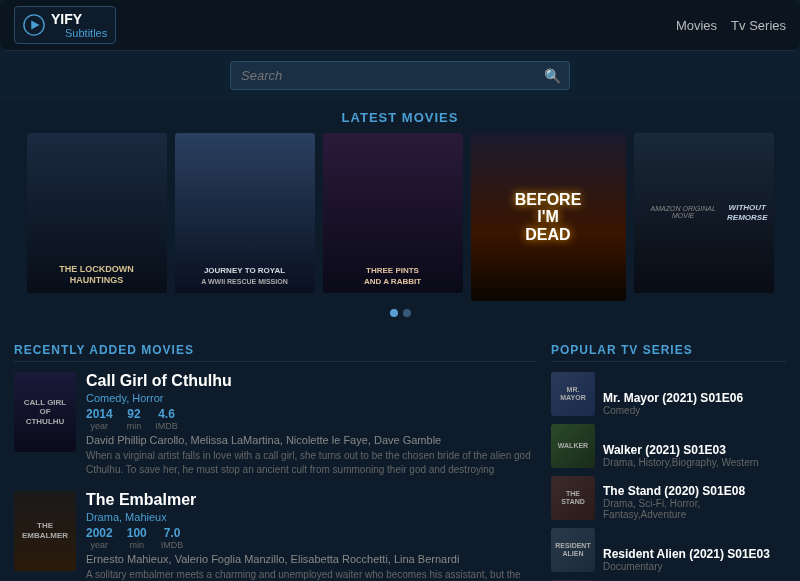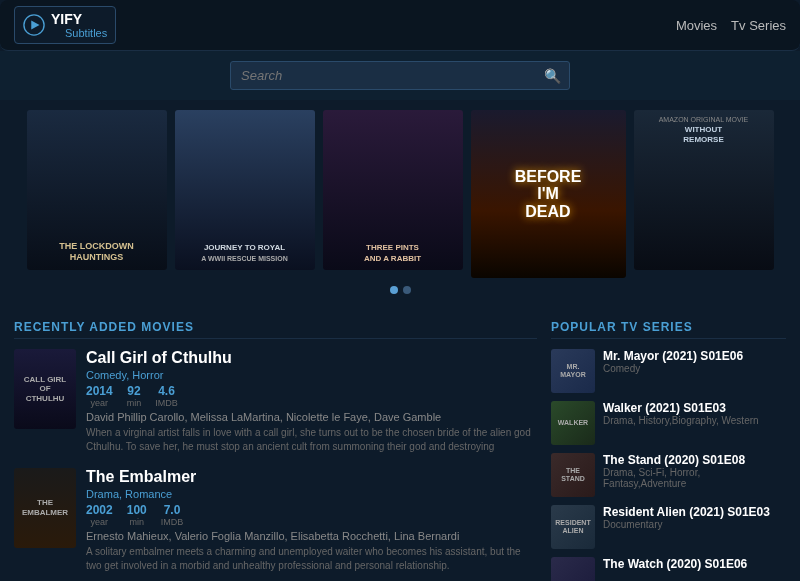--- a/index.html
+++ b/index.html
@@ -240,21 +240,21 @@
       width: 235px;
       flex-shrink: 0;
     }
 
     
     .tv-section { margin-bottom: 14px; }
     .tv-row {
       display: flex;
       gap: 8px;
       margin-bottom: 8px;
-      align-items: flex-start;
+      align-items: flex-end;
     }
     .tv-thumb {
       width: 44px;
       height: 44px;
       border-radius: 3px;
       flex-shrink: 0;
       background: #1a2e44;
       display: flex;
       align-items: center;
       justify-content: center;
@@ -353,24 +353,25 @@
       color: #e0c0a0;
       font-size: 8px;
       font-weight: bold;
       text-align: center;
       text-transform: uppercase;
       line-height: 1.3;
     }
     .remorse-visual {
       background: linear-gradient(180deg, #1a2838 0%, #080c14 100%);
       display: flex;
-      flex-direction: column;
+      flex-direction: row;
       align-items: center;
       padding: 6px;
       height: 100%;
+      font-style: italic;
     }
     .remorse-label {
       color: #c0d0e0;
       font-size: 8px;
       font-weight: bold;
       text-align: center;
       text-transform: uppercase;
       line-height: 1.3;
     }
   </style>
@@ -395,20 +396,21 @@
 </div>
 
 <div class="search-bar-container">
   <div class="search-wrapper">
     <input class="search-input" type="text" placeholder="Search" style="">
     <span class="search-icon">🔍</span>
   </div>
 </div>
 
 <div class="latest-section">
+  <div class="latest-title">LATEST MOVIES</div>
   <div class="movie-posters">
 
     <div class="poster-item">
       <div class="lockdown-visual">
         <div class="lockdown-label">THE LOCKDOWN<br>HAUNTINGS</div>
       </div>
     </div>
 
     <div class="poster-item">
       <div class="journey-visual">
@@ -472,21 +474,21 @@
         <div class="movie-desc">When a virginal artist falls in love with a call girl, she turns out to be the chosen bride of the alien god Cthulhu. To save her, he must stop an ancient cult from summoning their god and destroying mankind.</div>
       </div>
     </div>
 
     <div class="movie-row">
       <div class="movie-thumb thumb-embalmer">
         <div class="thumb-text">THE<br>EMBALMER</div>
       </div>
       <div class="movie-info">
         <span class="movie-title-link">The Embalmer</span>
-        <div class="movie-genre">Drama, Romance</div>
+        <div class="movie-genre">Drama, Mahieux</div>
         <div class="movie-meta">
           <div class="meta-item">
             <div class="meta-value">2002</div>
             <div class="meta-label">year</div>
           </div>
           <div class="meta-item">
             <div class="meta-value">100</div>
             <div class="meta-label">min</div>
           </div>
           <div class="meta-item">

